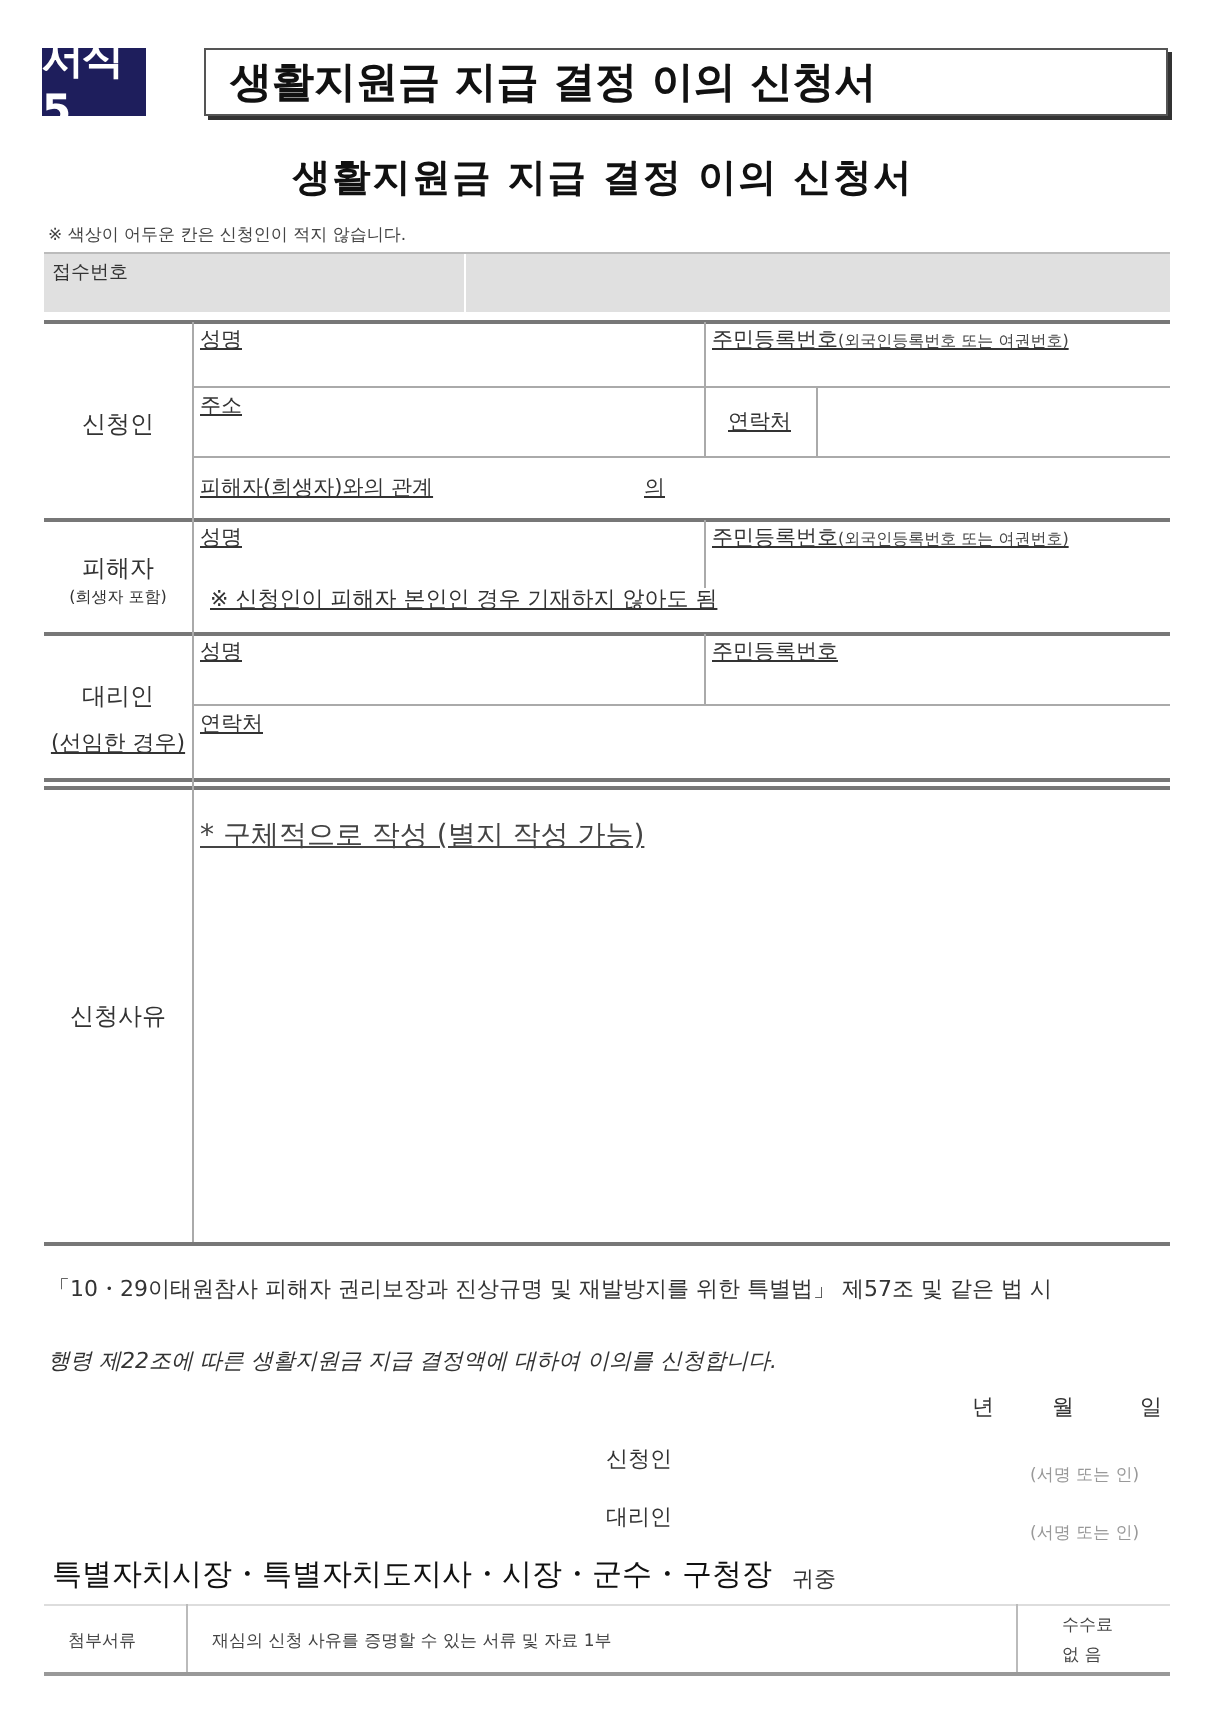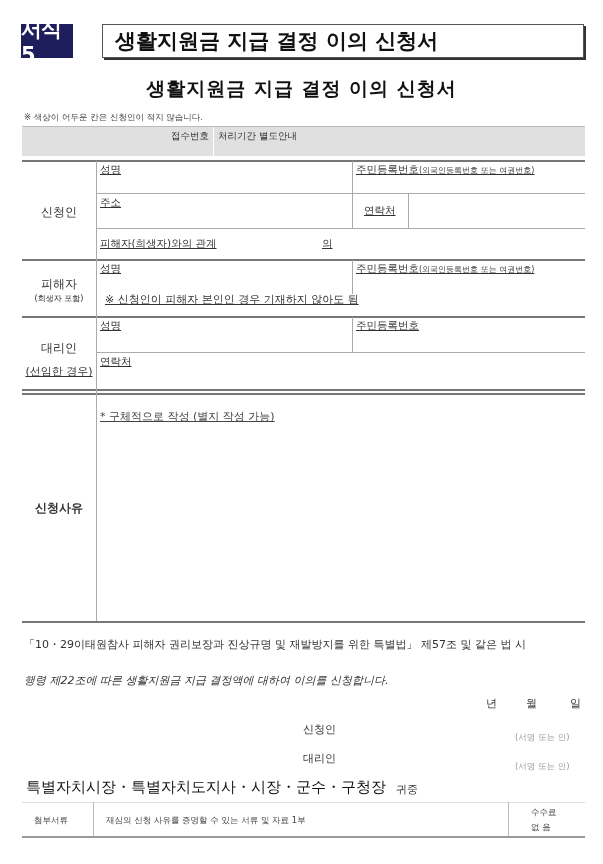--- a/index.html
+++ b/index.html
@@ -36,22 +36,21 @@
 </head>
 <body>
 
 <div class="abs badge">서식5</div>
 <div class="abs titlebox">생활지원금 지급 결정 이의 신청서</div>
 
 <div class="abs main-title">생활지원금 지급 결정 이의 신청서</div>
 <div class="abs note">※ 색상이 어두운 칸은 신청인이 적지 않습니다.</div>
 
 <div class="abs receipt">
-  <div class="cell" style="width:192px;text-align:right;"><span>접수번호</span></div>
-  <div class="cell" style="width:194px; border-right:none;"><span>처리기간 별도안내</span></div>
+  <div class="cell" style="width:211px;"><span>접수번호</span></div>
 </div>
 
 <div class="hline thick" style="top:160px;"></div>
 <div class="hline thin" style="top:193px; left:96px; width:489px;"></div>
 <div class="hline thin" style="top:228px; left:96px; width:489px;"></div>
 <div class="hline thick" style="top:259px;"></div>
 <div class="hline thick" style="top:316px;"></div>
 <div class="hline thin" style="top:352px; left:96px; width:489px;"></div>
 <div class="hline thick" style="top:389px;"></div>
 <div class="hline thick" style="top:393px;"></div>
@@ -77,22 +76,22 @@
 <div class="lbl" style="left:100px; top:262px;">성명</div>
 <div class="lbl" style="left:356px; top:262px;"><span>주민등록번호</span><span class="small">(외국인등록번호 또는 여권번호)</span></div>
 <div class="lbl" style="left:105px; top:292px; font-size:11px;">※ 신청인이 피해자 본인인 경우 기재하지 않아도 됨</div>
 
 <div class="side" style="left:22px; top:340px;">대리인</div>
 <div class="side" style="left:20px; top:364px; font-size:11px; width:78px;text-decoration:underline;">(선임한 경우)</div>
 <div class="lbl" style="left:100px; top:319px;">성명</div>
 <div class="lbl" style="left:356px; top:319px;">주민등록번호</div>
 <div class="lbl" style="left:100px; top:355px;">연락처</div>
 
-<div class="side" style="left:22px; top:500px;font-weight:bold;">신청사유</div>
-<div class="lbl" style="left:100px; top:409px; font-size:11px; color:#444;">* 구체적으로 작성 (별지 작성 가능)</div>
+<div class="side" style="left:22px; top:500px;">신청사유</div>
+<div class="lbl" style="left:100px; top:409px; font-size:14px; color:#444;">* 구체적으로 작성 (별지 작성 가능)</div>
 <div class="abs" style="left:98px; top:425px; width:486px; height:194px;"></div>
 
 <div class="abs para" style="top:633px;">「10・29이태원참사 피해자 권리보장과 진상규명 및 재발방지를 위한 특별법」 제57조 및 같은 법 시</div>
 <div class="abs para" style="top:669px;font-style:italic;">행령 제22조에 따른 생활지원금 지급 결정액에 대하여 이의를 신청합니다.</div>
 
 <div class="sig" style="left:486px; top:696px;">년</div>
 <div class="sig" style="left:526px; top:696px;">월</div>
 <div class="sig" style="left:570px; top:696px;">일</div>
 
 <div class="sig" style="left:303px; top:722px;">신청인</div>

